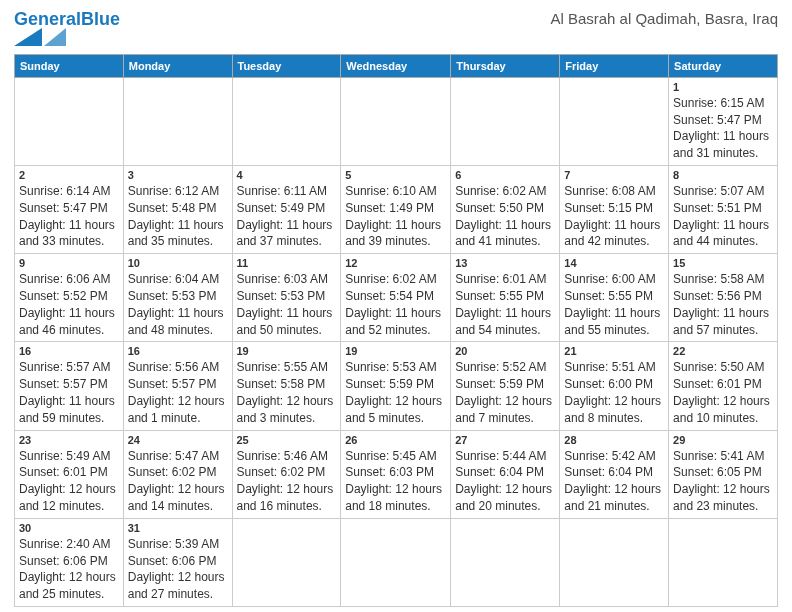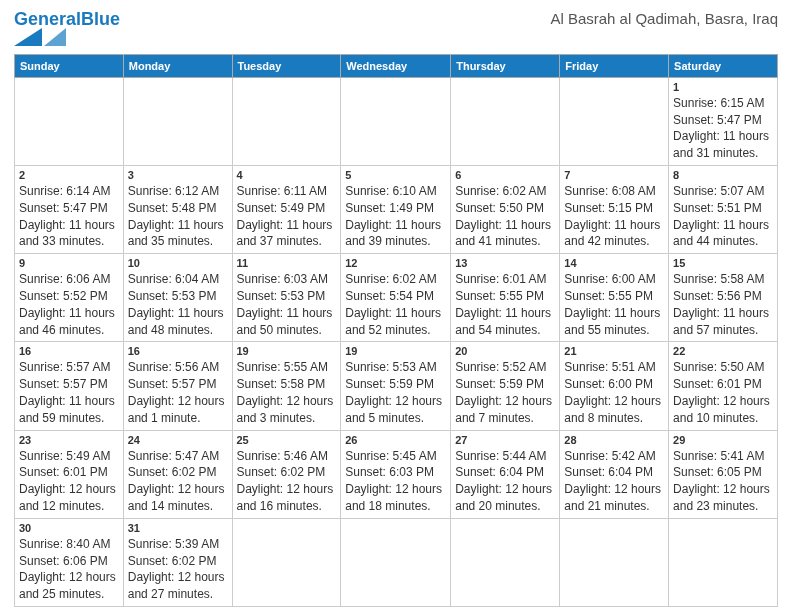--- a/index.html
+++ b/index.html
@@ -341,29 +341,29 @@
             <div class="day-number">29</div>
             <div class="day-info">Sunrise: 5:41 AM
 Sunset: 6:05 PM
 Daylight: 12 hours
 and 23 minutes.</div>
           </td>
         </tr>
         <tr class="last-row">
           <td>
             <div class="day-number">30</div>
-            <div class="day-info">Sunrise: 8:40 AM
+            <div class="day-info">Sunrise: 2:40 AM
 Sunset: 6:06 PM
 Daylight: 12 hours
 and 25 minutes.</div>
           </td>
           <td>
             <div class="day-number">31</div>
             <div class="day-info">Sunrise: 5:39 AM
-Sunset: 6:02 PM
+Sunset: 6:06 PM
 Daylight: 12 hours
 and 27 minutes.</div>
           </td>
           <td class="empty-cell"></td>
           <td class="empty-cell"></td>
           <td class="empty-cell"></td>
           <td class="empty-cell"></td>
           <td class="empty-cell"></td>
         </tr>
       </tbody>

